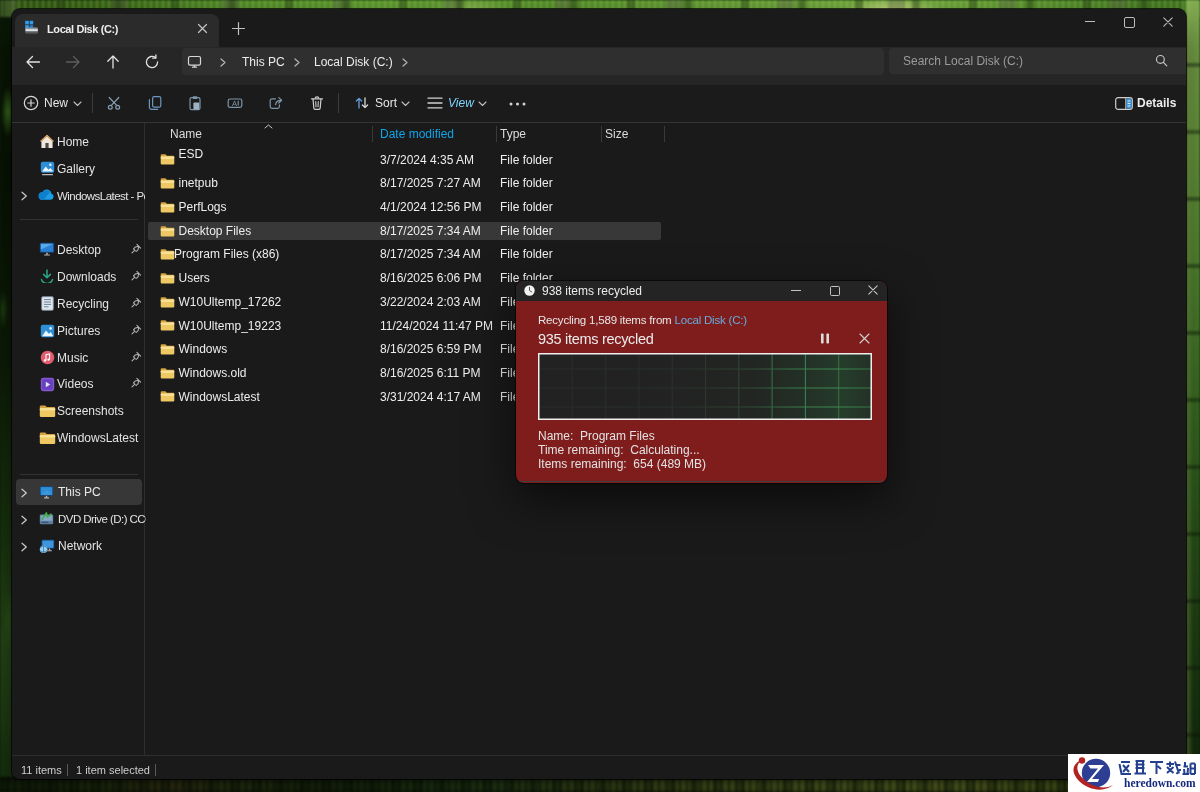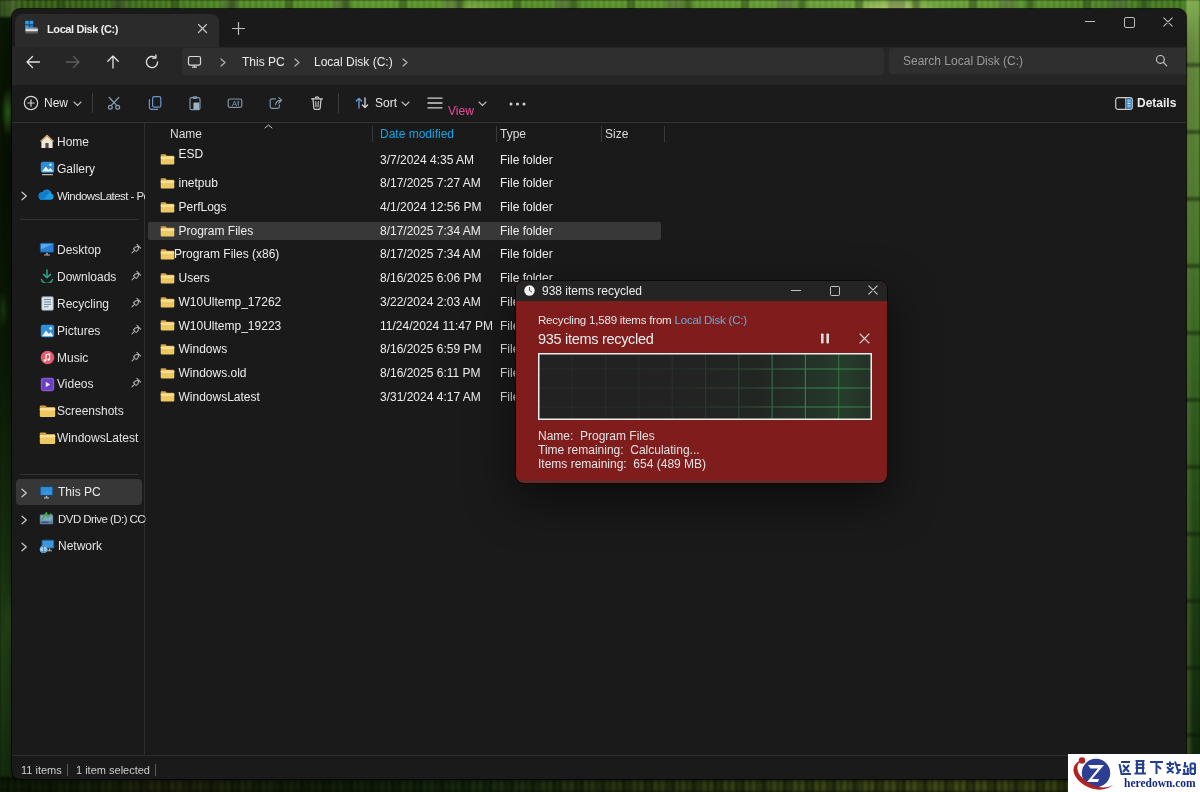--- a/index.html
+++ b/index.html
@@ -220,21 +220,21 @@
   <div class="a" style="left:389px;top:91.5px;width:9px;height:6px;">
     <svg width="9" height="6" viewBox="0 0 9 6">
         <path d="M1 1 L4.5 4.5 L8 1" stroke="#bdbdbd" stroke-width="1.1" fill="none" stroke-linecap="round" stroke-linejoin="round"></path>
       </svg>
   </div>
   <div class="a" style="left:415px;top:88px;width:16px;height:12px;">
     <svg width="16" height="12" viewBox="0 0 16 12">
         <path d="M1 1.2 H15 M1 6 H15 M1 10.8 H15" stroke="#d2d2d2" stroke-width="1.3" stroke-linecap="round"></path>
       </svg>
   </div>
-  <div class="a t" style="left:436px;top:94px;height:16px;line-height:16px;color:#ec4899;">View</div>
+  <div class="a t" style="left:436px;top:86px;height:16px;line-height:16px;color:#7dd3fc;font-style:italic;">View</div>
   <div class="a" style="left:466px;top:91.5px;width:9px;height:6px;">
     <svg width="9" height="6" viewBox="0 0 9 6">
         <path d="M1 1 L4.5 4.5 L8 1" stroke="#bdbdbd" stroke-width="1.1" fill="none" stroke-linecap="round" stroke-linejoin="round"></path>
       </svg>
   </div>
   <div class="a" style="left:497px;top:92.5px;width:17px;height:4px;">
     <svg width="17" height="4" viewBox="0 0 17 4">
         <circle cx="2" cy="2" r="1.5" fill="#d2d2d2"></circle>
         <circle cx="8.5" cy="2" r="1.5" fill="#d2d2d2"></circle>
         <circle cx="15" cy="2" r="1.5" fill="#d2d2d2"></circle>
@@ -476,21 +476,21 @@
       </svg>
     </div>
   <div class="a t rowtxt" style="left:166.5px;top:190.0px;height:16px;line-height:16px;">PerfLogs</div>
   <div class="a t rowtxt" style="left:368px;top:190.0px;height:16px;line-height:16px;">4/1/2024 12:56 PM</div>
   <div class="a t rowtxt" style="left:488px;top:190.0px;height:16px;line-height:16px;">File folder</div>
   <div class="a" style="left:147.5px;top:215.5px;width:15px;height:12.5px;">
       <svg width="15" height="12.5">
         <use href="#fold"></use>
       </svg>
     </div>
-  <div class="a t rowtxt" style="left:166.5px;top:213.7px;height:16px;line-height:16px;">Program Files</div>
+  <div class="a t rowtxt" style="left:166.5px;top:213.7px;height:16px;line-height:16px;">Desktop Files</div>
   <div class="a t rowtxt" style="left:368px;top:213.7px;height:16px;line-height:16px;">8/17/2025 7:34 AM</div>
   <div class="a t rowtxt" style="left:488px;top:213.7px;height:16px;line-height:16px;">File folder</div>
   <div class="a" style="left:147.5px;top:239.2px;width:15px;height:12.5px;">
       <svg width="15" height="12.5">
         <use href="#fold"></use>
       </svg>
     </div>
   <div class="a t rowtxt" style="left:162px;top:237.4px;height:16px;line-height:16px;">Program Files (x86)</div>
   <div class="a t rowtxt" style="left:368px;top:237.4px;height:16px;line-height:16px;">8/17/2025 7:34 AM</div>
   <div class="a t rowtxt" style="left:488px;top:237.4px;height:16px;line-height:16px;">File folder</div>

